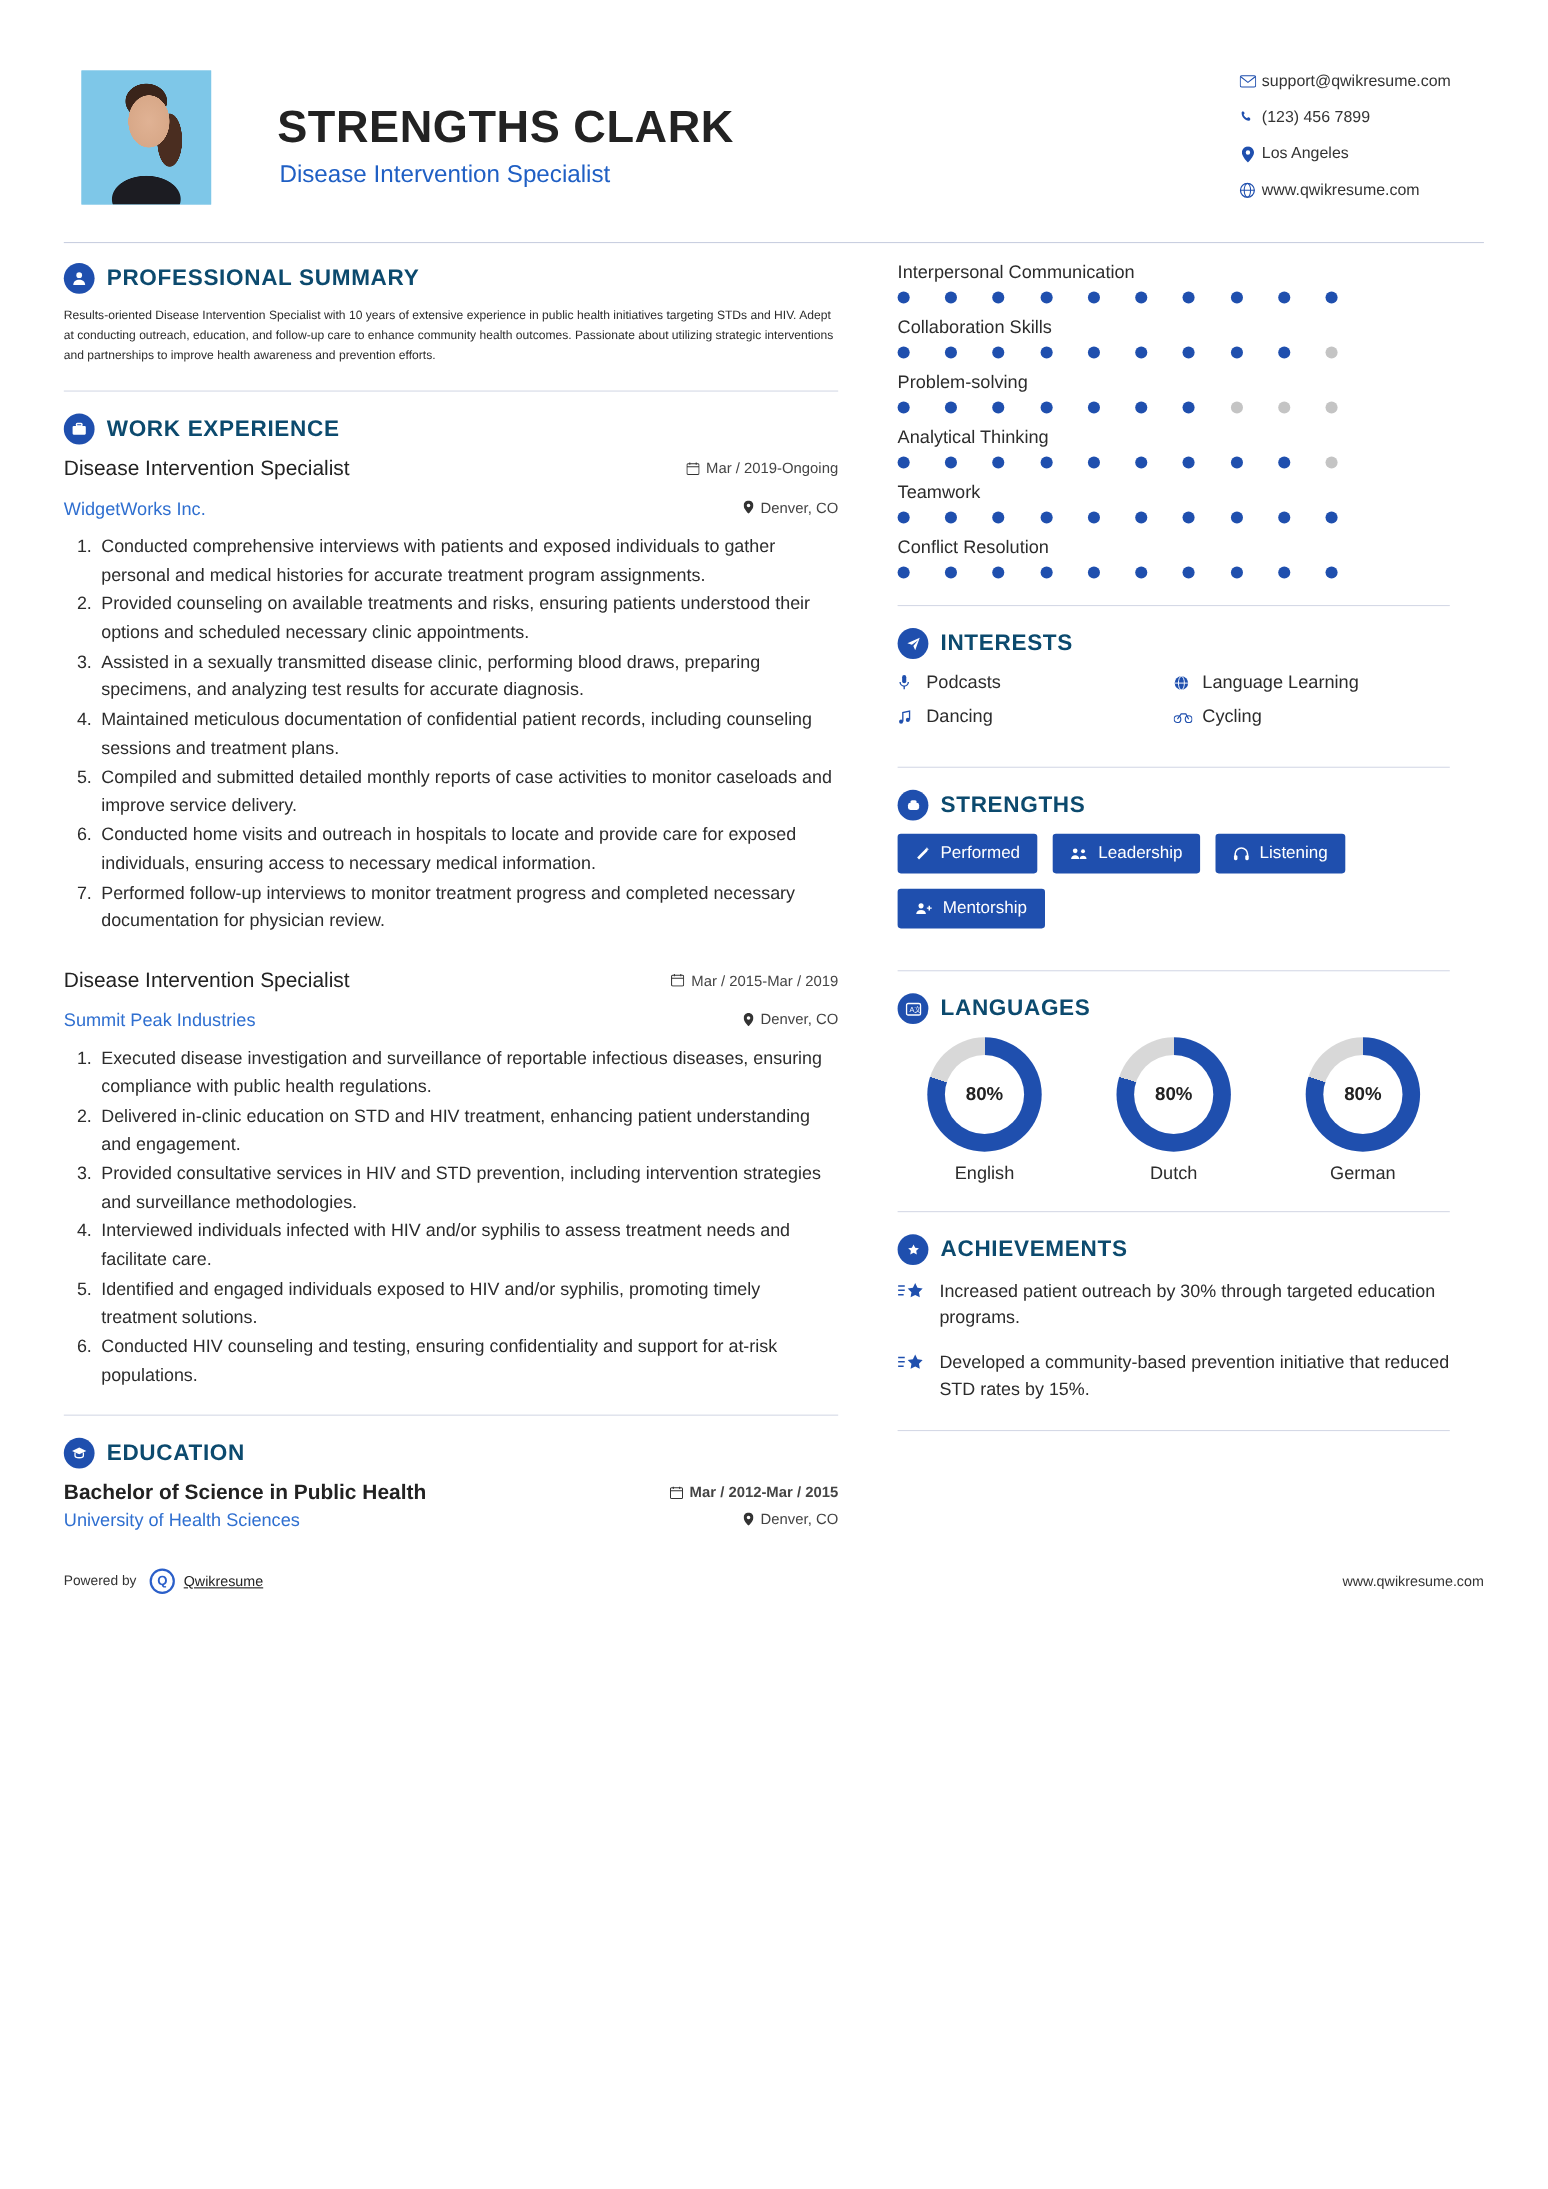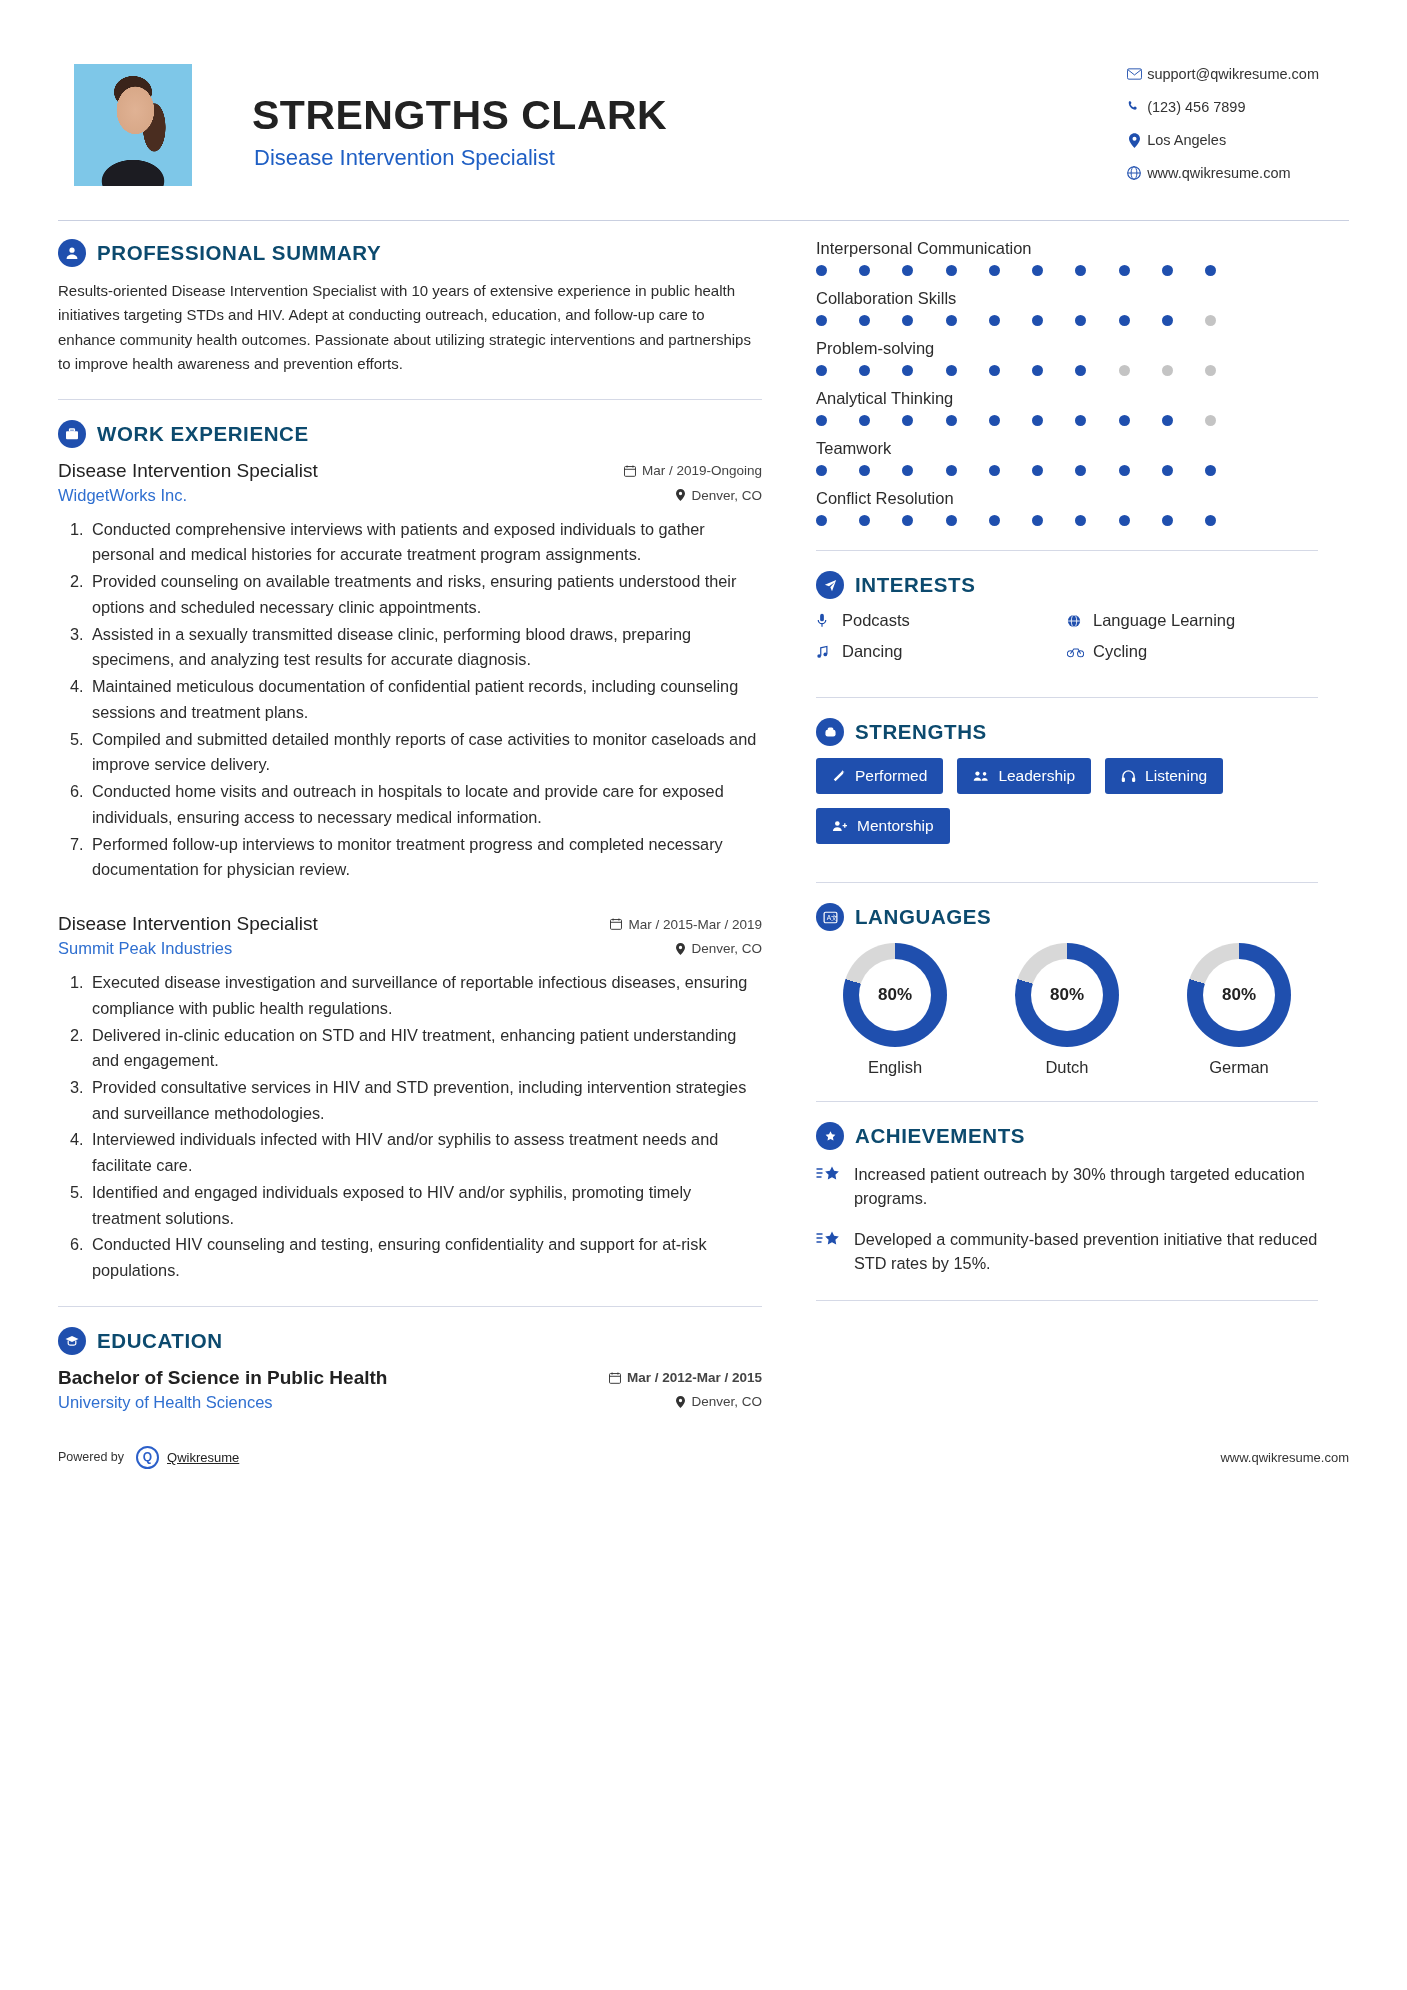--- a/index.html
+++ b/index.html
@@ -112,21 +112,21 @@
     flex: 0 0 auto;
   }
   .sec-title {
     font-size: 20.5px;
     font-weight: bold;
     letter-spacing: 0.6px;
     color: #0c4a6e;
   }
 
   .summary {
-    font-size: 15px;
+    font-size: 11px;
     line-height: 1.63;
     color: #2c2c2c;
     margin-top: 2px;
   }
 
   .hr-light { border-top: 1px solid #d5d9e6; margin: 22px 0 20px 0; }
   .hr-right { border-top: 1px solid #d5d9e6; margin: 24px 0 20px 0; }
 
   
   .entry { margin-bottom: 4px; }
@@ -139,23 +139,23 @@
   .entry-meta {
     font-size: 13.5px;
     color: #444;
     display: flex;
     align-items: center;
     white-space: nowrap;
   }
   .entry-meta .mico { margin-right: 6px; color:#333; display:inline-flex; }
   .entry-bottom {
     display: flex;
-    align-items: center;
+    align-items: flex-start;
     justify-content: space-between;
-    margin-top: 4px;
+    margin-top: 16px;
   }
   .entry-company { font-size: 16.5px; color: #2f6fd0; }
   ol.bullets {
     margin: 12px 0 0 0;
     padding-left: 30px;
     font-size: 16.3px;
     line-height: 1.58;
     color: #2c2c2c;
   }
   ol.bullets li { margin-bottom: 1px; padding-left: 4px; }

